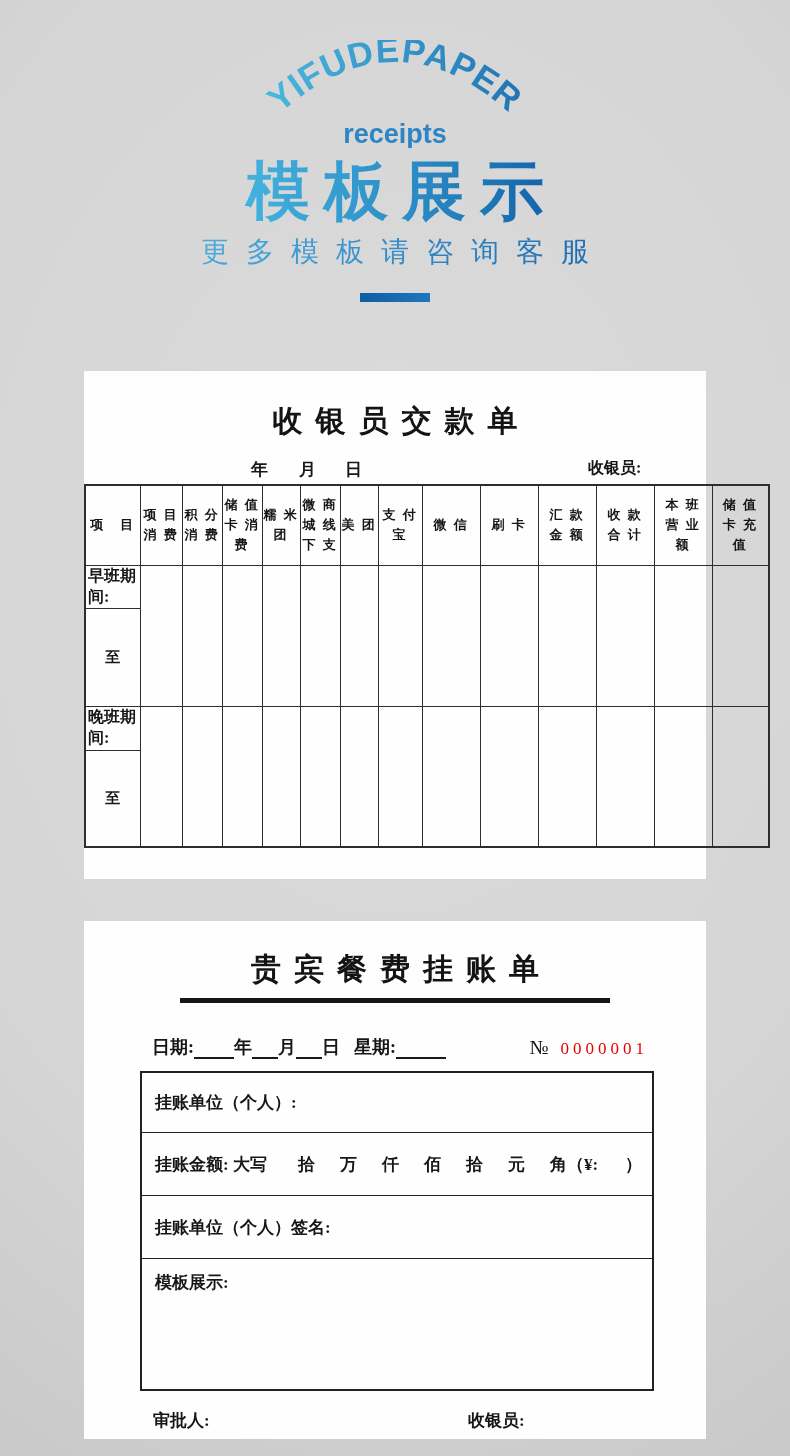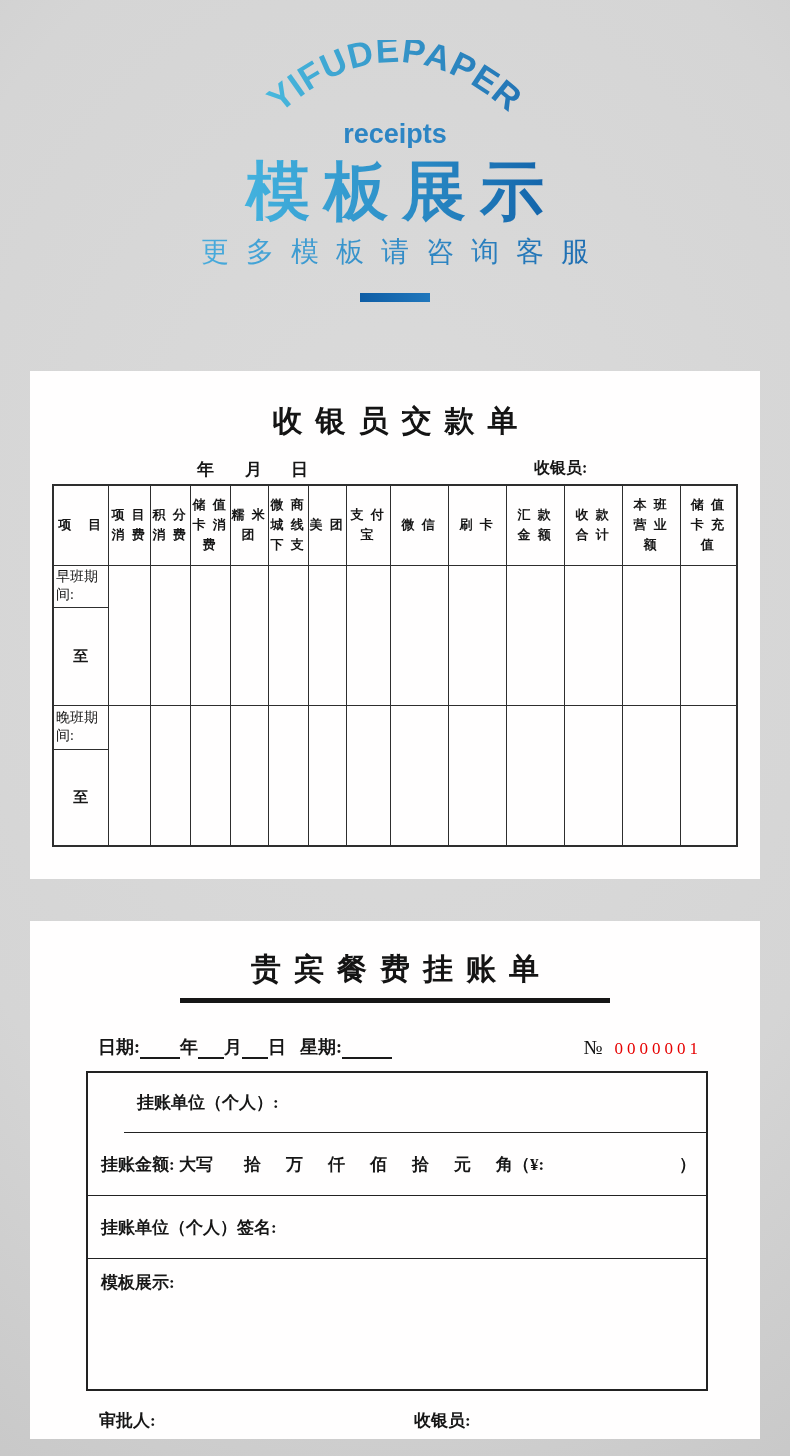--- a/index.html
+++ b/index.html
@@ -30,21 +30,21 @@
     background:linear-gradient(90deg,#4aaede 0%,#1c6bb0 100%);
     -webkit-background-clip:text;background-clip:text;
     color:transparent;-webkit-text-fill-color:transparent;
   }
   .hero-bar{
     width:70px;height:9px;margin:25px auto 0;
     background:linear-gradient(90deg,#0e5da5,#2077bc);
   }
 
   
-  .card{width:730px;margin:0 auto;background:#fffefe;
+  .card{width:622px;margin:0 auto;background:#fffefe;
         font-family:"Liberation Serif","DejaVu Serif",serif;color:#161616;}
   .card1{height:508px;margin-top:69px;}
   .card2{height:518px;margin-top:42px;}
 
   .form-title{
     padding-top:30px;text-align:center;
     font-size:30px;font-weight:bold;letter-spacing:13px;padding-left:13px;
     color:#141414;
   }
 
@@ -62,21 +62,21 @@
     border:2px solid #2e2e2e;
   }
   .form-table th,.form-table td{border:1px solid #2e2e2e;padding:0;}
   .form-table th{
     font-size:13px;font-weight:bold;letter-spacing:2px;
     line-height:1.55;white-space:pre-line;
     text-align:center;vertical-align:middle;
   }
   tr.h80{height:80px;} tr.h42{height:42px;} tr.h98{height:98px;}
   tr.h44{height:44px;} tr.h97{height:97px;}
-  td.period{font-size:14px;font-weight:normal;text-align:left;
+  td.period{font-size:16px;font-weight:bold;text-align:left;
             padding-left:2px;vertical-align:middle;}
   td.to{font-size:15px;font-weight:bold;text-align:center;vertical-align:middle;}
 
   
   .title-wrap{width:430px;margin:0 auto;padding-top:28px;text-align:center;}
   .title-wrap .form-title{padding-top:0;}
   .double-rule{margin-top:8px;height:5px;
                border-top:3px solid #161616;border-bottom:2px solid #161616;}
 
   .date-row{display:flex;align-items:flex-end;
@@ -85,21 +85,21 @@
   .blank{display:inline-block;height:19px;border-bottom:2px solid #1a1a1a;}
   .w40{width:40px;} .w26{width:26px;} .w50{width:50px;}
   .gap14{display:inline-block;width:14px;}
   .serial{margin-left:auto;display:flex;align-items:baseline;gap:12px;font-weight:normal;}
   .no-sym{font-size:20px;color:#111;}
   .no-digits{font-size:17px;letter-spacing:4px;}
 
   .big-box{margin:12px 52px 0 56px;border:2px solid #222;height:320px;}
   .box-row{display:flex;align-items:center;padding-left:13px;
            border-bottom:1px solid #222;font-size:17px;font-weight:bold;}
-  .box-row.r1{height:60px;margin-left:36px;}
+  .box-row.r1{height:60px;}
   .box-row.r2{height:63px;padding-right:0;}
   .box-row.r3{height:63px;}
   .box-row.r4{height:126px;align-items:flex-start;padding-top:12px;border-bottom:none;}
   .r2 .unit{margin-left:25px;}
   .r2 .unit.first{margin-left:31px;}
   .r2 .suffix{margin-left:25px;}
   .r2 .close{margin-left:auto;margin-right:10px;}
 
   .foot-row{position:relative;margin-top:18px;height:24px;
             font-size:17px;font-weight:bold;}

